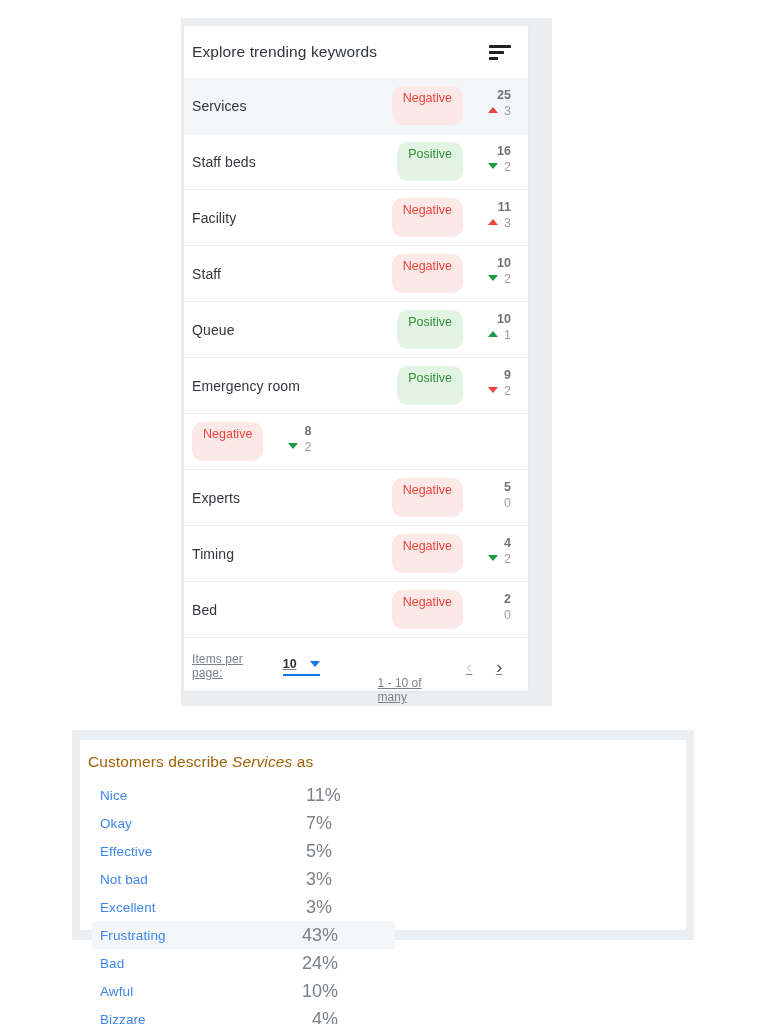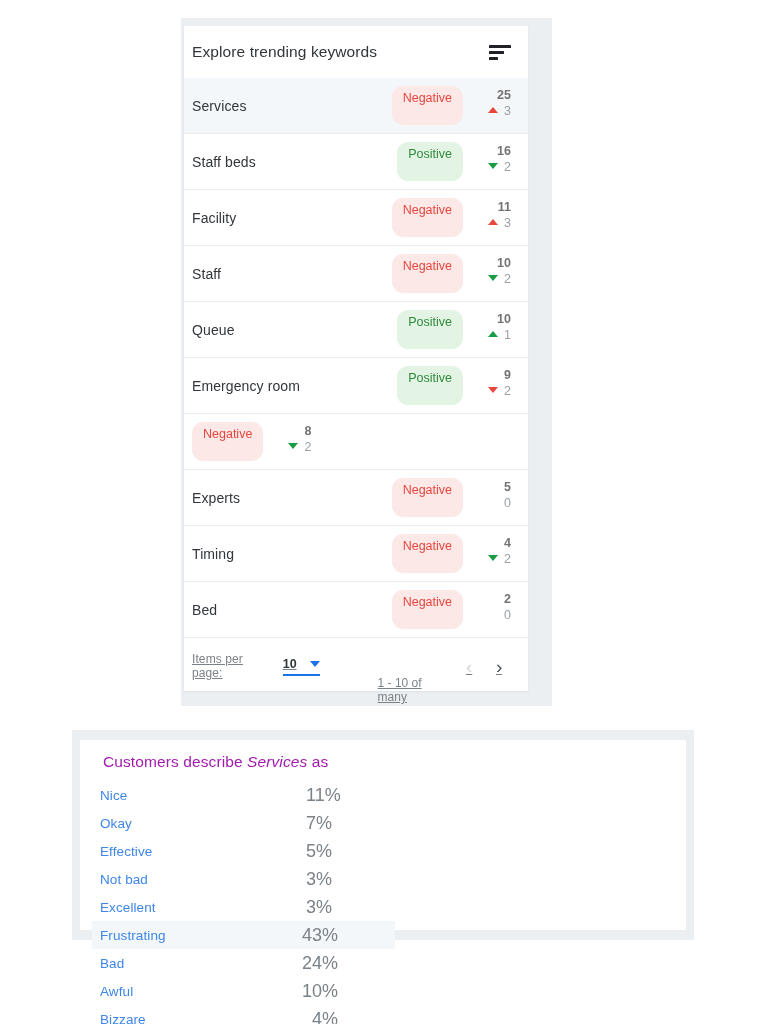--- a/index.html
+++ b/index.html
@@ -104,21 +104,21 @@
     position: absolute; left: 72px; top: 730px;
     width: 622px; height: 210px;
     background: #eceff1;
   }
   .desc-card {
     position: absolute; left: 80px; top: 740px;
     width: 606px; height: 190px;
     background: #ffffff;
   }
   .desc-title {
-    font-size: 15.5px; color: #a21caf; padding: 13px 0 0 23px; letter-spacing: .1px;
+    font-size: 15.5px; color: #a16207; padding: 13px 0 0 8px; letter-spacing: .1px;
   }
   .desc-title em { font-style: italic; }
   .desc-cols { display: flex; padding: 10px 0 0 12px; flex-direction: column; }
   .desc-col { width: 303px; }
   .desc-row {
     display: flex; align-items: center;
     height: 28px; padding-left: 8px;
   }
   .desc-row.highlight { background: #f3f7fa; }
   .desc-label { width: 78px; font-size: 13.5px; color: #3e86e8; letter-spacing:.1px; }

